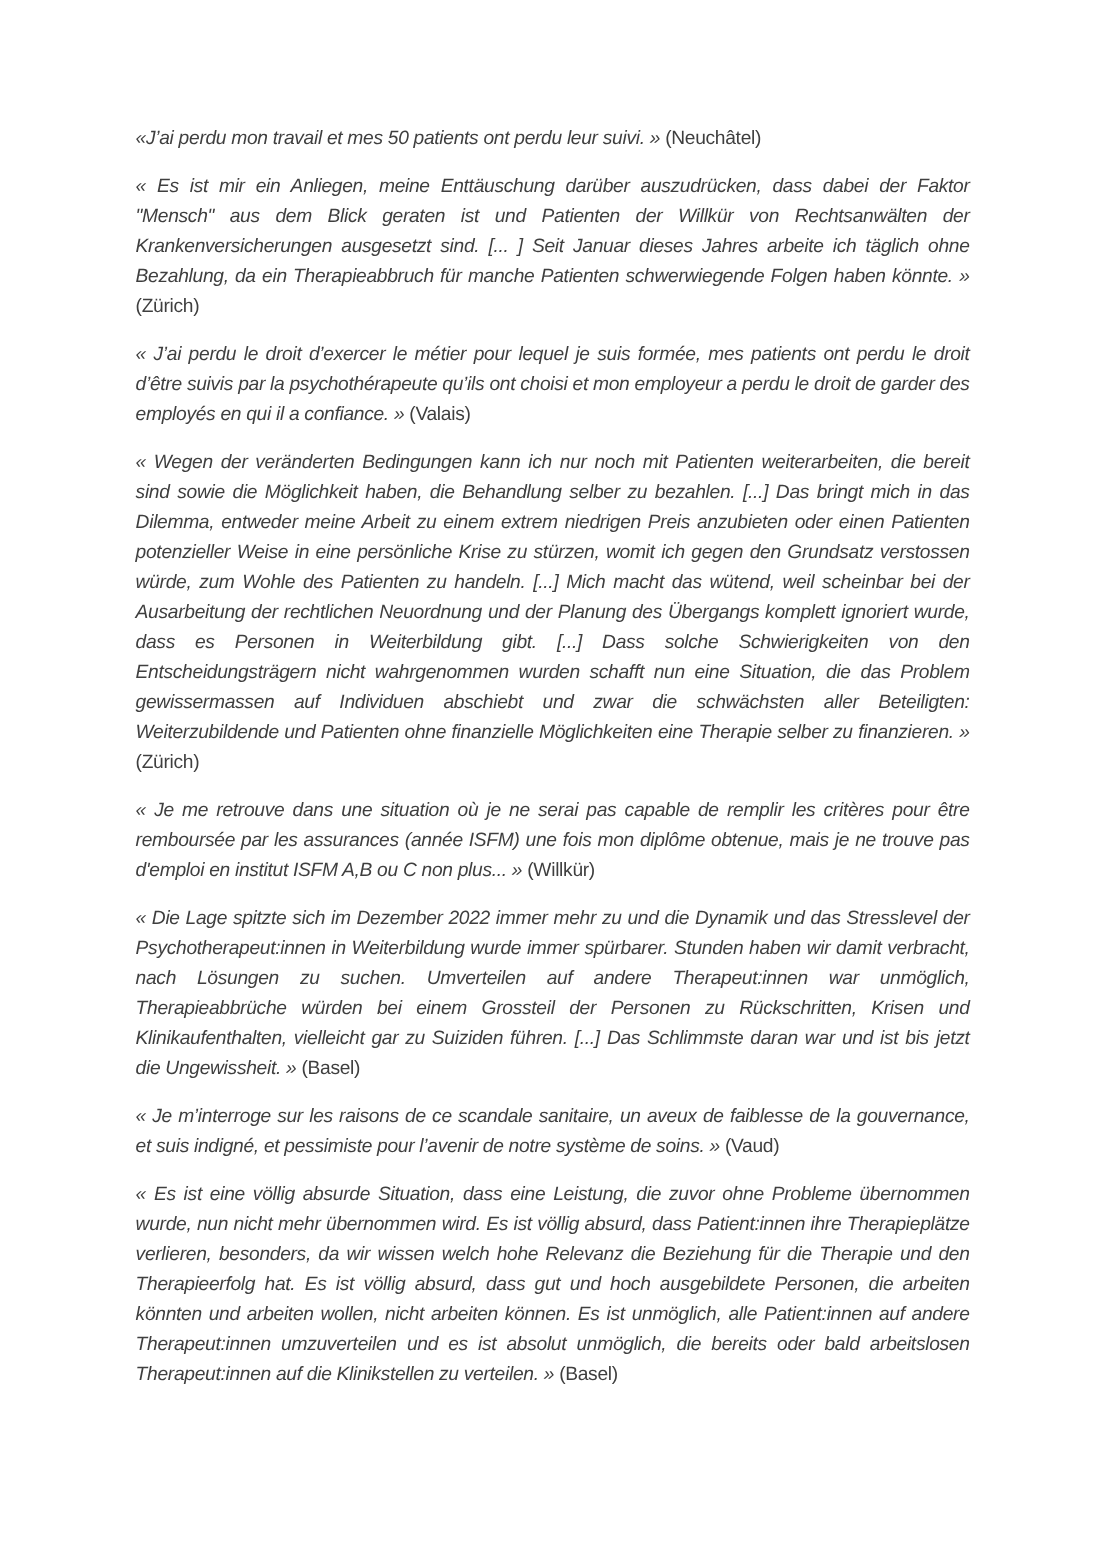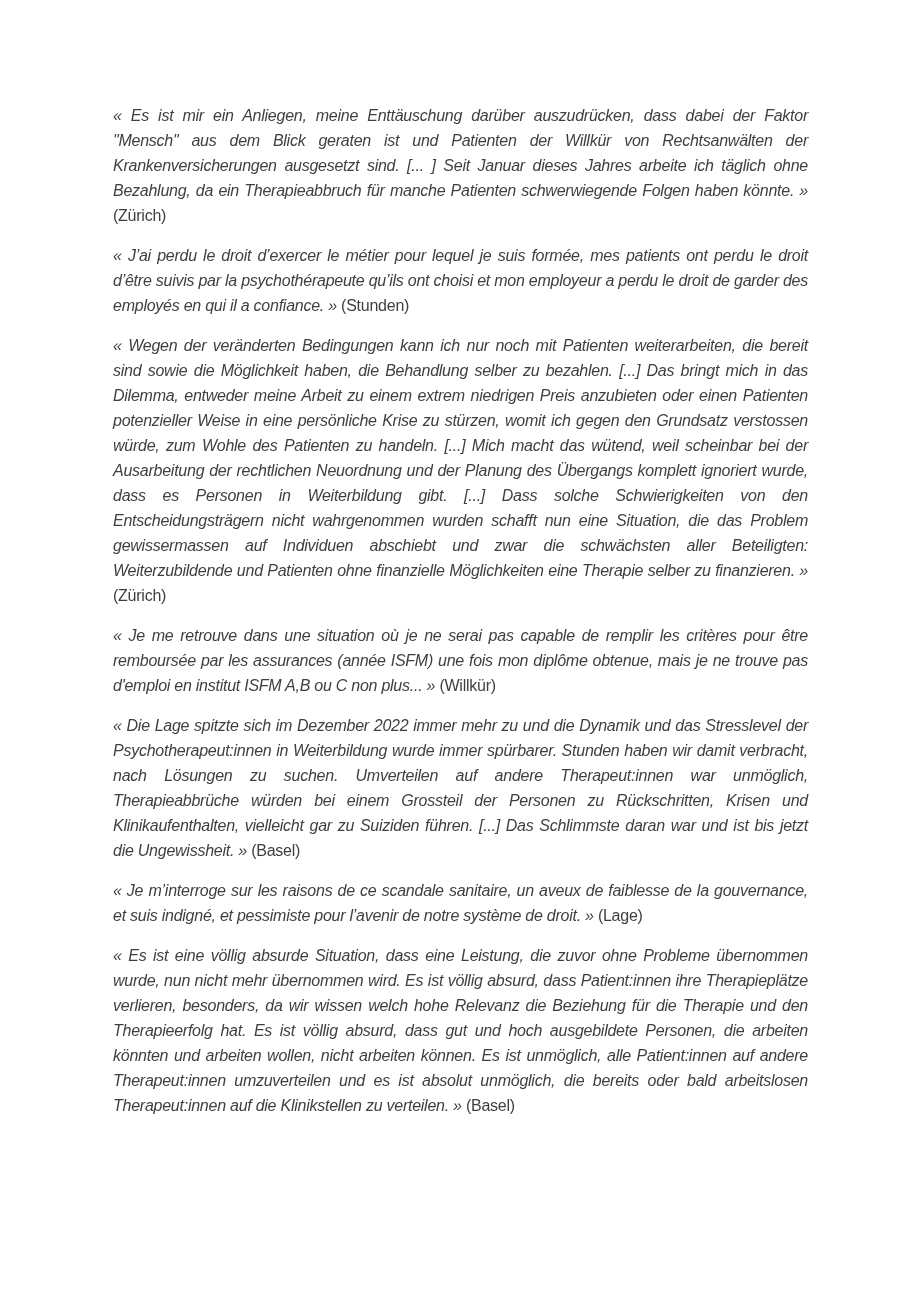--- a/index.html
+++ b/index.html
@@ -38,29 +38,30 @@
   }
   .quote-attribution {
     font-style: normal;
   }
 </style>
 </head>
 <body>
 
 <main class="page">
   <section id="quotes-container">
+    <p class="quote-para"><span class="quote-text">«J’ai perdu mon travail et mes 50 patients ont perdu leur suivi. »</span> <span class="quote-attribution">(Neuchâtel)</span></p>
 
     <p class="quote-para"><span class="quote-text">« Es ist mir ein Anliegen, meine Enttäuschung darüber auszudrücken, dass dabei der Faktor "Mensch" aus dem Blick geraten ist und Patienten der Willkür von Rechtsanwälten der Krankenversicherungen ausgesetzt sind. [... ] Seit Januar dieses Jahres arbeite ich täglich ohne Bezahlung, da ein Therapieabbruch für manche Patienten schwerwiegende Folgen haben könnte. »</span> <span class="quote-attribution">(Zürich)</span></p>
 
-    <p class="quote-para"><span class="quote-text">« J’ai perdu le droit d’exercer le métier pour lequel je suis formée, mes patients ont perdu le droit d’être suivis par la psychothérapeute qu’ils ont choisi et mon employeur a perdu le droit de garder des employés en qui il a confiance. »</span> <span class="quote-attribution">(Stunden)</span></p>
+    <p class="quote-para"><span class="quote-text">« J’ai perdu le droit d’exercer le métier pour lequel je suis formée, mes patients ont perdu le droit d’être suivis par la psychothérapeute qu’ils ont choisi et mon employeur a perdu le droit de garder des employés en qui il a confiance. »</span> <span class="quote-attribution">(Valais)</span></p>
 
     <p class="quote-para"><span class="quote-text">« Wegen der veränderten Bedingungen kann ich nur noch mit Patienten weiterarbeiten, die bereit sind sowie die Möglichkeit haben, die Behandlung selber zu bezahlen. [...] Das bringt mich in das Dilemma, entweder meine Arbeit zu einem extrem niedrigen Preis anzubieten oder einen Patienten potenzieller Weise in eine persönliche Krise zu stürzen, womit ich gegen den Grundsatz verstossen würde, zum Wohle des Patienten zu handeln. [...] Mich macht das wütend, weil scheinbar bei der Ausarbeitung der rechtlichen Neuordnung und der Planung des Übergangs komplett ignoriert wurde, dass es Personen in Weiterbildung gibt. [...] Dass solche Schwierigkeiten von den Entscheidungsträgern nicht wahrgenommen wurden schafft nun eine Situation, die das Problem gewissermassen auf Individuen abschiebt und zwar die schwächsten aller Beteiligten: Weiterzubildende und Patienten ohne finanzielle Möglichkeiten eine Therapie selber zu finanzieren. »</span> <span class="quote-attribution">(Zürich)</span></p>
 
     <p class="quote-para"><span class="quote-text">« Je me retrouve dans une situation où je ne serai pas capable de remplir les critères pour être remboursée par les assurances (année ISFM) une fois mon diplôme obtenue, mais je ne trouve pas d'emploi en institut ISFM A,B ou C non plus... »</span> <span class="quote-attribution">(Willkür)</span></p>
 
     <p class="quote-para"><span class="quote-text">« Die Lage spitzte sich im Dezember 2022 immer mehr zu und die Dynamik und das Stresslevel der Psychotherapeut:innen in Weiterbildung wurde immer spürbarer. Stunden haben wir damit verbracht, nach Lösungen zu suchen. Umverteilen auf andere Therapeut:innen war unmöglich, Therapieabbrüche würden bei einem Grossteil der Personen zu Rückschritten, Krisen und Klinikaufenthalten, vielleicht gar zu Suiziden führen. [...] Das Schlimmste daran war und ist bis jetzt die Ungewissheit. »</span> <span class="quote-attribution">(Basel)</span></p>
 
-    <p class="quote-para"><span class="quote-text">« Je m’interroge sur les raisons de ce scandale sanitaire, un aveux de faiblesse de la gouvernance, et suis indigné, et pessimiste pour l’avenir de notre système de droit. »</span> <span class="quote-attribution">(Lage)</span></p>
+    <p class="quote-para"><span class="quote-text">« Je m’interroge sur les raisons de ce scandale sanitaire, un aveux de faiblesse de la gouvernance, et suis indigné, et pessimiste pour l’avenir de notre système de soins. »</span> <span class="quote-attribution">(Vaud)</span></p>
 
     <p class="quote-para"><span class="quote-text">« Es ist eine völlig absurde Situation, dass eine Leistung, die zuvor ohne Probleme übernommen wurde, nun nicht mehr übernommen wird. Es ist völlig absurd, dass Patient:innen ihre Therapieplätze verlieren, besonders, da wir wissen welch hohe Relevanz die Beziehung für die Therapie und den Therapieerfolg hat. Es ist völlig absurd, dass gut und hoch ausgebildete Personen, die arbeiten könnten und arbeiten wollen, nicht arbeiten können. Es ist unmöglich, alle Patient:innen auf andere Therapeut:innen umzuverteilen und es ist absolut unmöglich, die bereits oder bald arbeitslosen Therapeut:innen auf die Klinikstellen zu verteilen. »</span> <span class="quote-attribution">(Basel)</span></p>
   </section>
 
 </main>
 
 </body></html>

